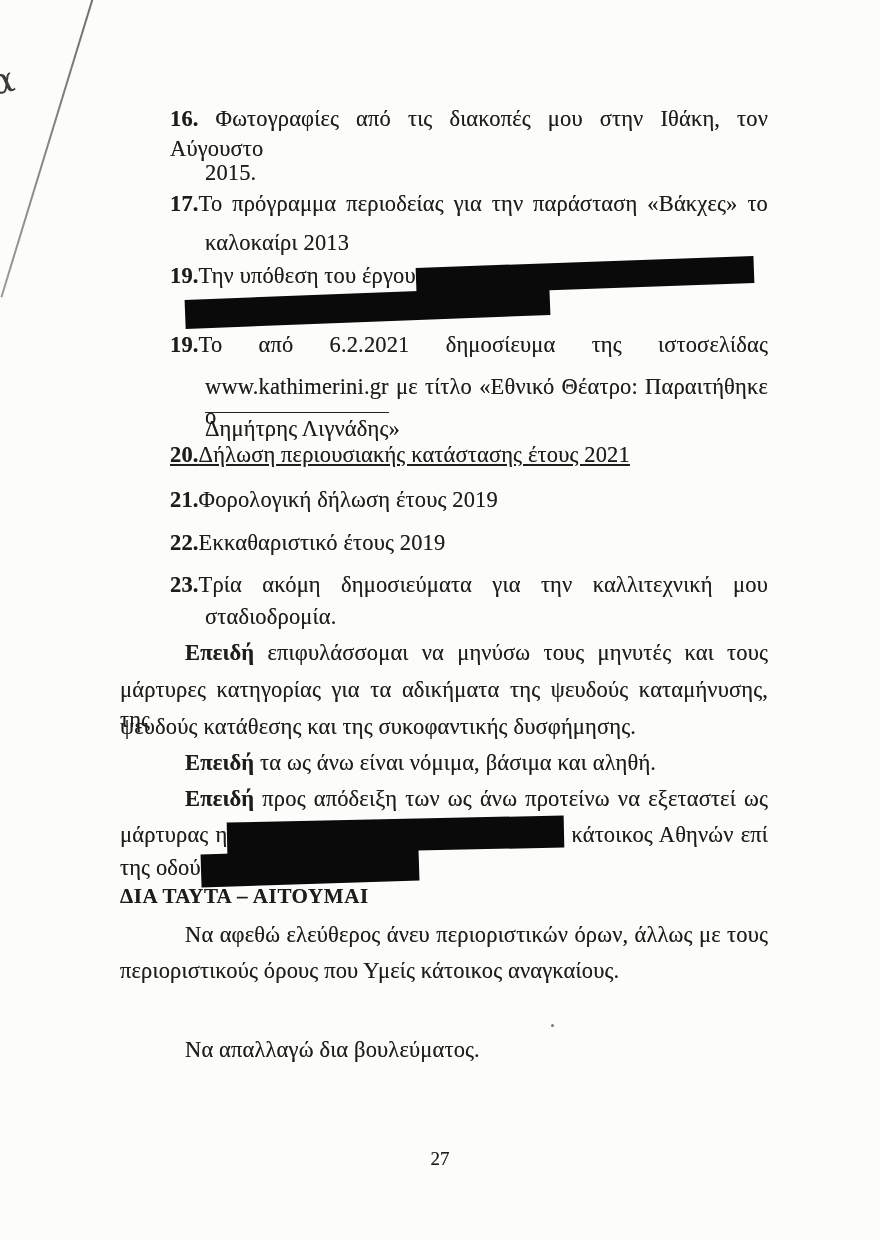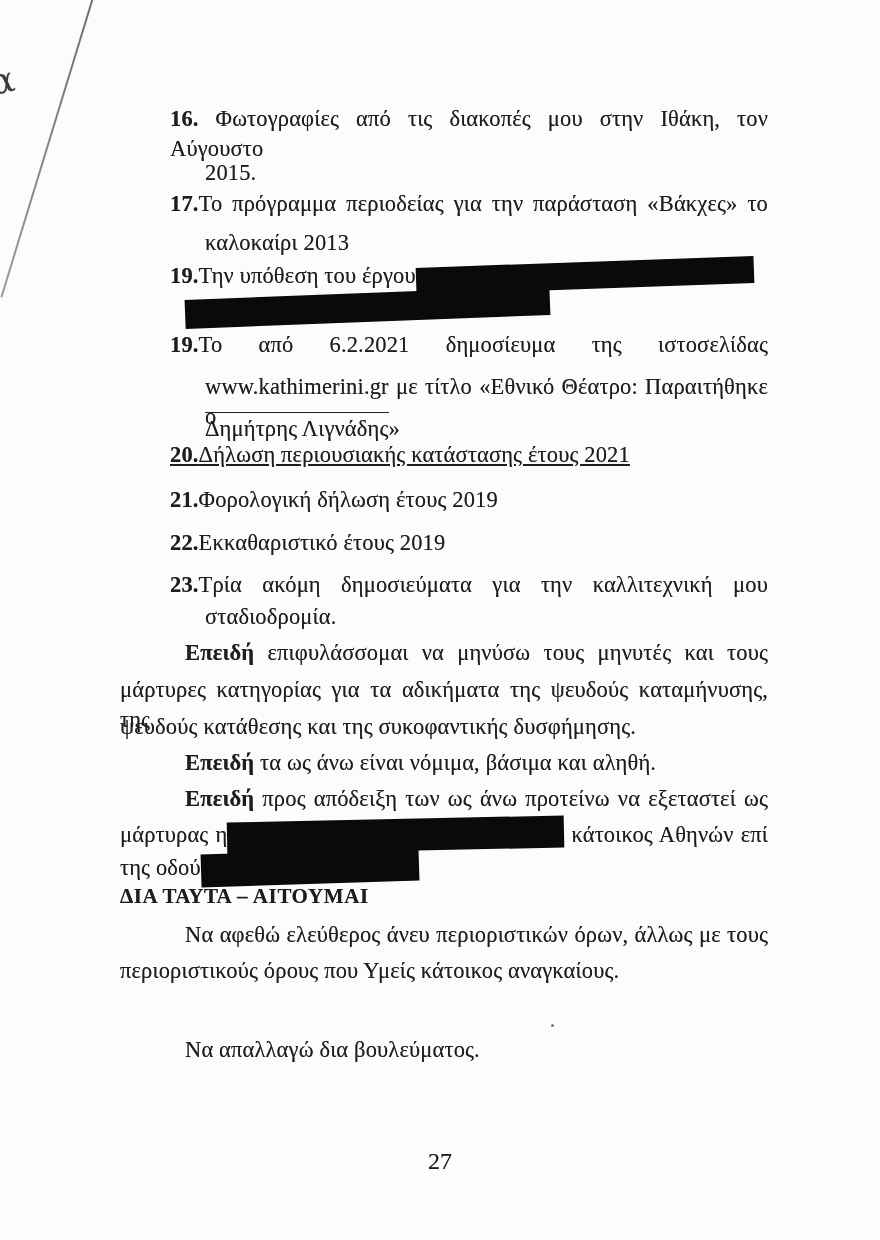--- a/index.html
+++ b/index.html
@@ -42,21 +42,21 @@
   }
   .sign-date,.sign-name{
     position:absolute;left:480px;width:278px;text-align:right;
     font-size:22.5px;line-height:30px;
     text-shadow:0 0 0.5px rgba(25,25,25,0.5);
   }
   .sign-date{top:1032px;}
   .sign-name{top:1067px;letter-spacing:0.8px;}
   .pagenum{
     position:absolute;left:0;width:880px;top:1148px;
-    text-align:center;font-size:24px;
+    text-align:center;font-size:19px;
     text-shadow:0 0 0.5px rgba(25,25,25,0.5);
   }
   .scanline{
     position:absolute;left:46px;top:-8px;width:2px;height:312px;
     background:linear-gradient(#6f6f6f,#9a9a98);
     transform:rotate(17deg);
   }
   .handmark{
     position:absolute;left:-10px;top:60px;
     font-size:36px;color:#3b3b39;

